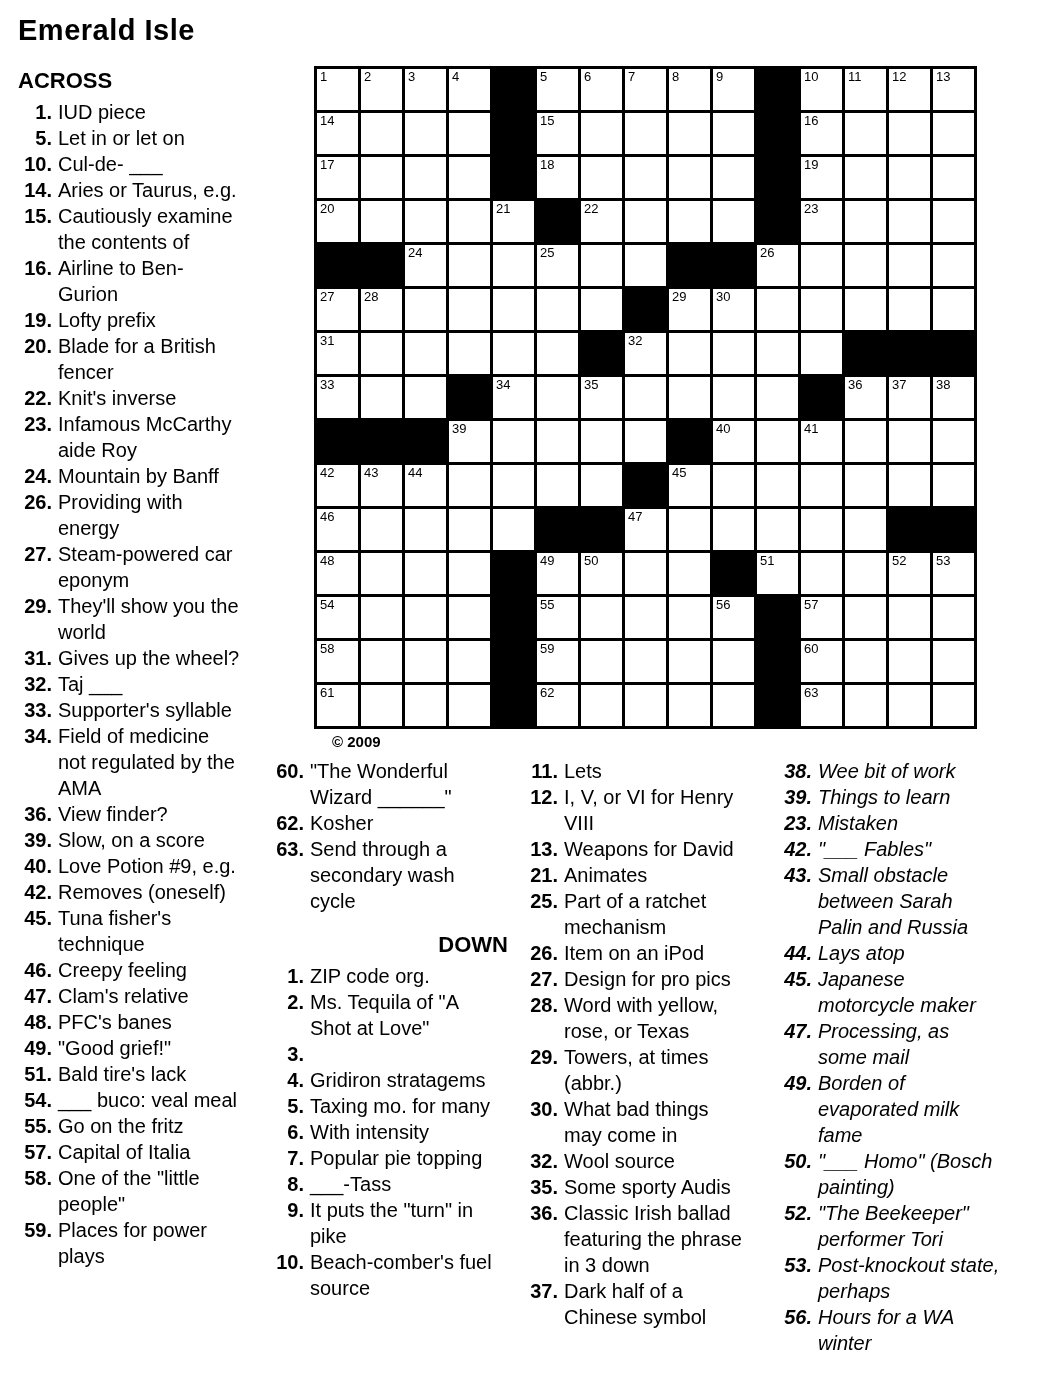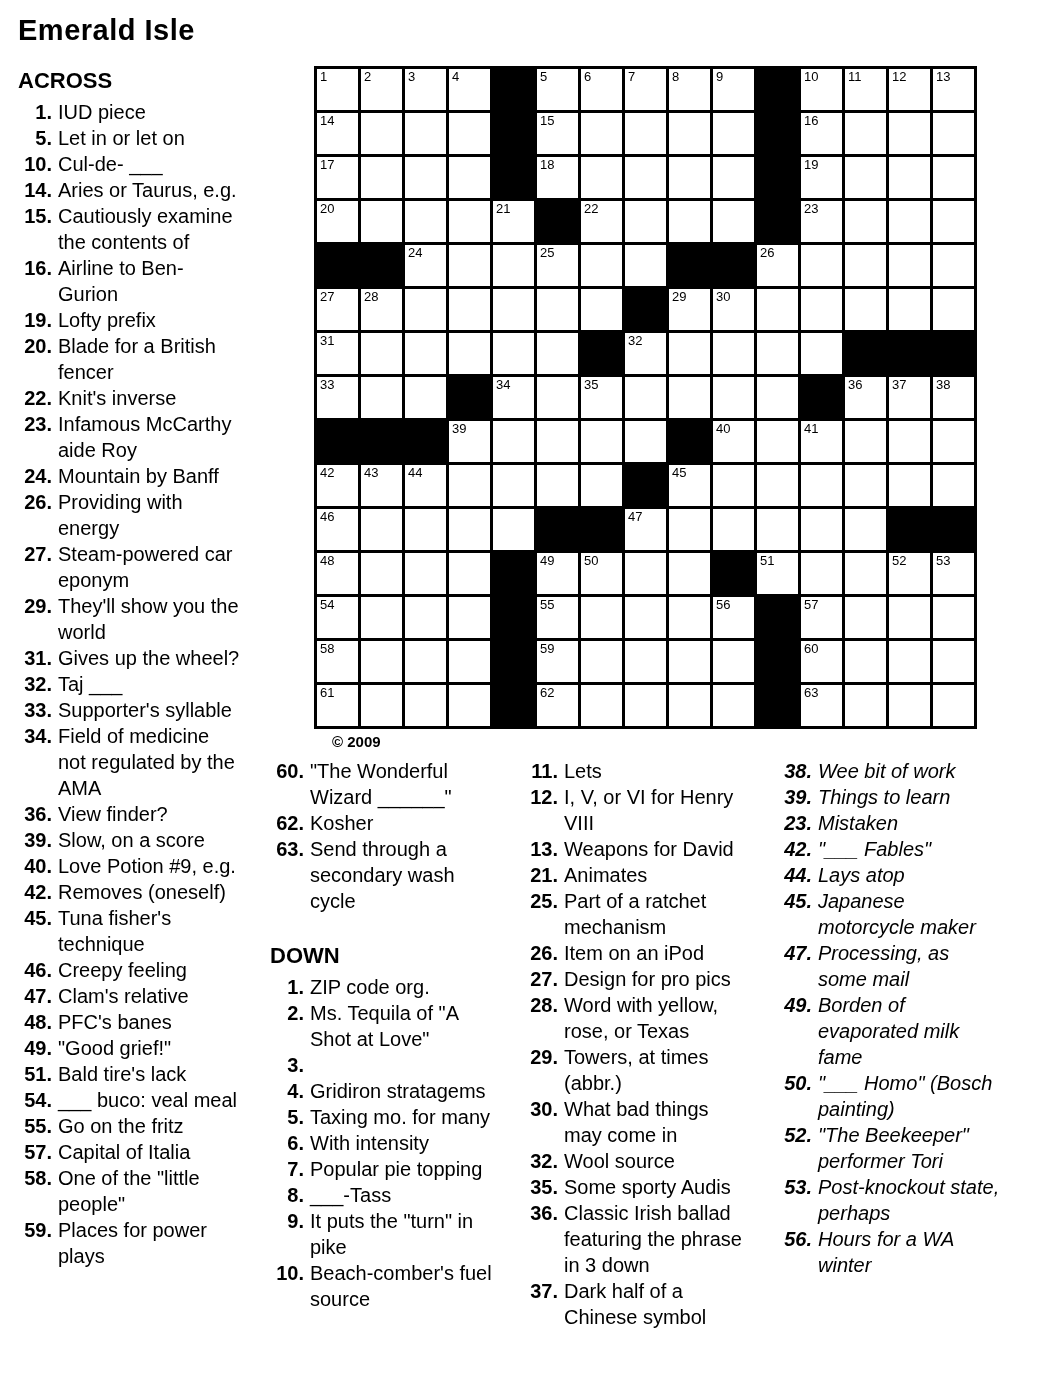--- a/index.html
+++ b/index.html
@@ -21,21 +21,21 @@
   .heading { font-size: 22px; font-weight: bold; margin-bottom: 5px; margin-top: 8px; }
 
   .clue { display: flex; align-items: flex-start; font-size: 20px; line-height: 26px; }
   .cnum { flex: 0 0 34px; text-align: right; font-weight: bold; margin-right: 6px; }
   .ctext { flex: 1; white-space: pre-line; }
 
   #col-across { position: absolute; left: 18px;  top: 60px;  width: 246px; }
   #col2       { position: absolute; left: 270px; top: 758px; width: 238px; }
   #col3       { position: absolute; left: 524px; top: 758px; width: 232px; }
   #col4       { position: absolute; left: 778px; top: 758px; width: 228px; font-style: italic; }
-  .down-heading { margin-top: 29px; }
+  .down-heading { margin-top: 18px; text-align: right; }
 
   .grid {
     position: absolute; left: 314px; top: 66px;
     display: grid;
     grid-template-columns: repeat(15, 41px);
     grid-auto-rows: 41px;
     gap: 3px;
     background: #000;
     border: 3px solid #000;
     width: 663px; height: 663px;
@@ -711,20 +711,26 @@
         </div>
         <div class="clue">
           <span class="cnum">23.</span>
           <span class="ctext">Mistaken</span>
         </div>
         <div class="clue">
           <span class="cnum">42.</span>
           <span class="ctext">"___ Fables"</span>
         </div>
         <div class="clue">
+          <span class="cnum">43.</span>
+          <span class="ctext">Small obstacle
+between Sarah
+Palin and Russia</span>
+        </div>
+        <div class="clue">
           <span class="cnum">44.</span>
           <span class="ctext">Lays atop</span>
         </div>
         <div class="clue">
           <span class="cnum">45.</span>
           <span class="ctext">Japanese
 motorcycle maker</span>
         </div>
         <div class="clue">
           <span class="cnum">47.</span>

